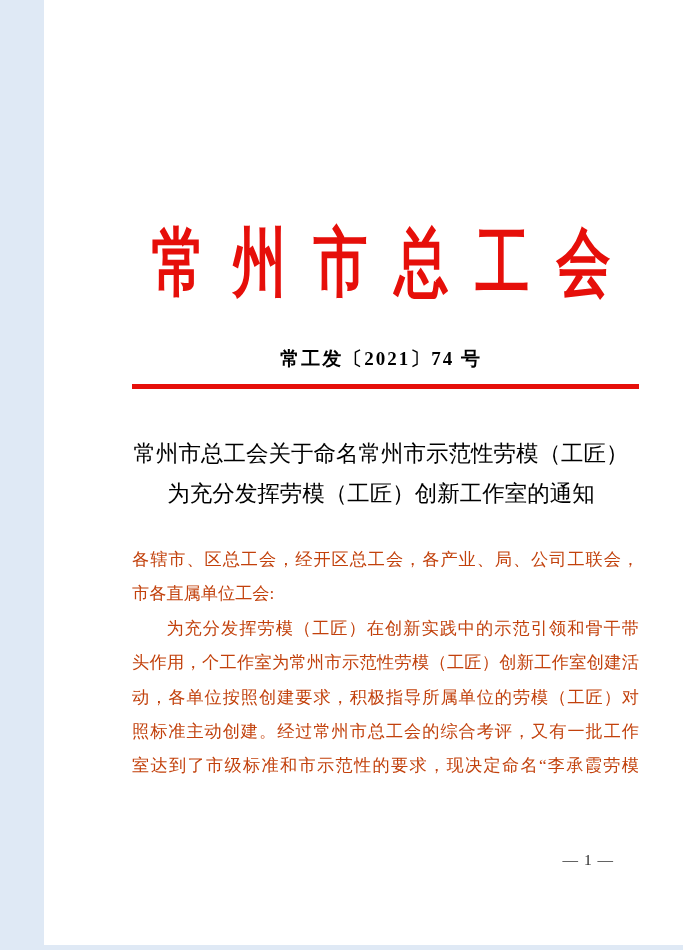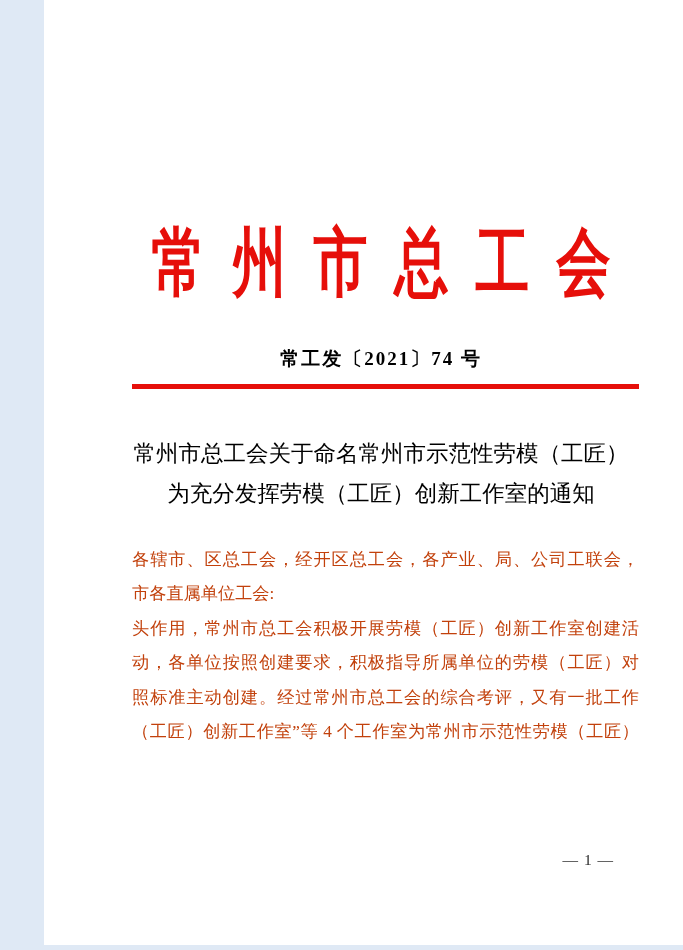--- a/index.html
+++ b/index.html
@@ -103,21 +103,22 @@
   <div class="red-divider"></div>
 
   <div class="doc-title">
     <div>常州市总工会关于命名常州市示范性劳模（工匠）</div>
     <div>为充分发挥劳模（工匠）创新工作室的通知</div>
   </div>
 
   <div class="body-text">
     <div class="body-line">各辖市、区总工会，经开区总工会，各产业、局、公司工联会，</div>
     <div class="body-line left-last">市各直属单位工会:</div>
-    <div class="body-line">头作用，常州市总工会积极开展劳模（工匠）创新工作室创建活</div>
+    <div class="body-line indent">为充分发挥劳模（工匠）在创新实践中的示范引领和骨干带</div>
+    <div class="body-line">头作用，个工作室为常州市示范性劳模（工匠）创新工作室创建活</div>
     <div class="body-line">动，各单位按照创建要求，积极指导所属单位的劳模（工匠）对</div>
     <div class="body-line">照标准主动创建。经过常州市总工会的综合考评，又有一批工作</div>
-    <div class="body-line">（工匠）创新工作室”等 4 个工作室为常州市示范性劳模（工匠）</div>
+    <div class="body-line">室达到了市级标准和市示范性的要求，现决定命名“李承霞劳模</div>
   </div>
 
   <div class="page-number">— 1 —</div>
 
 </div>
 
 </body></html>

